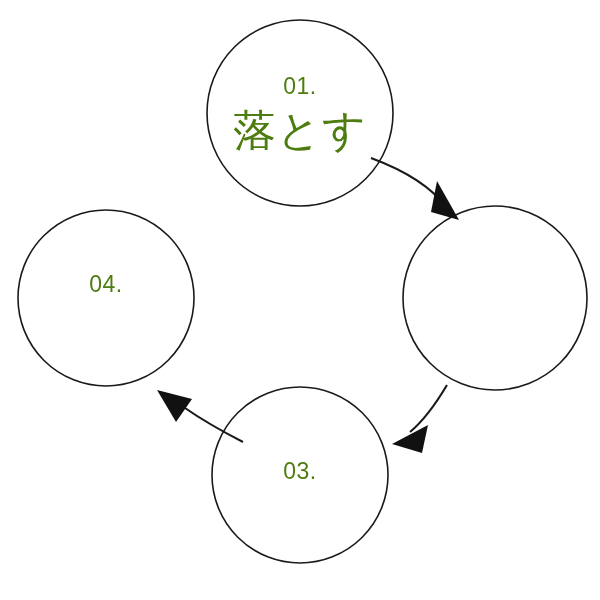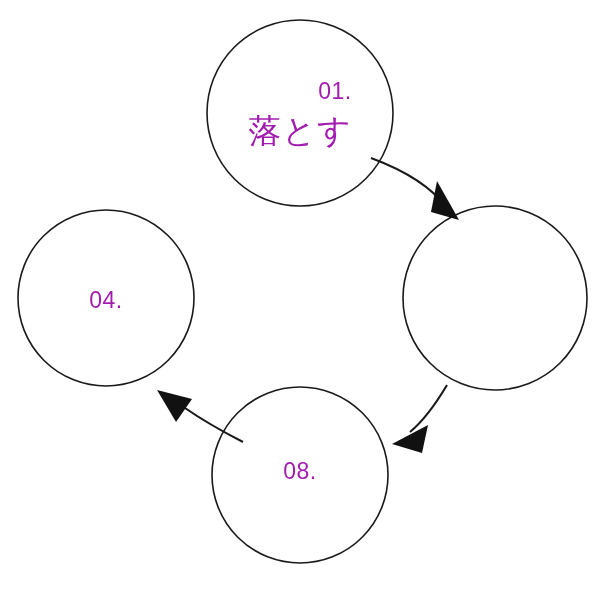--- a/index.html
+++ b/index.html
@@ -37,34 +37,34 @@
     stroke-width: 2.1;
     stroke-linecap: butt;
   }
   .arrow-head {
     fill: #111111;
     stroke: none;
   }
   .node-label {
     position: absolute;
     transform: translate(-50%, -50%);
-    text-align: right;
+    text-align: center;
     line-height: 1.0;
-    color: #a21caf;
+    color: #4d7c0f;
     user-select: none;
     white-space: nowrap;
   }
   .node-index {
     font-size: 23px;
     letter-spacing: 0.5px;
     font-weight: 400;
     margin-bottom: 11px;
   }
   .node-text {
-    font-size: 33px;
+    font-size: 43px;
     letter-spacing: 1px;
     font-weight: 400;
   }
 </style>
 </head>
 <body>
 
 <div id="diagram-root">
 
   <svg class="canvas" viewBox="0 0 600 600">
@@ -91,20 +91,20 @@
 
   </svg>
 
   <div class="node-label" style="left:300px; top:113px;">
     <div class="node-index">01.</div>
     <div class="node-text">落とす</div>
   </div>
 
 
   <div class="node-label" style="left:300px; top:477px;">
-    <div class="node-index">08.</div>
+    <div class="node-index">03.</div>
   </div>
 
-  <div class="node-label" style="left:106px; top:306px;">
+  <div class="node-label" style="left:106px; top:290px;">
     <div class="node-index">04.</div>
   </div>
 
 </div>
 
 </body></html>

